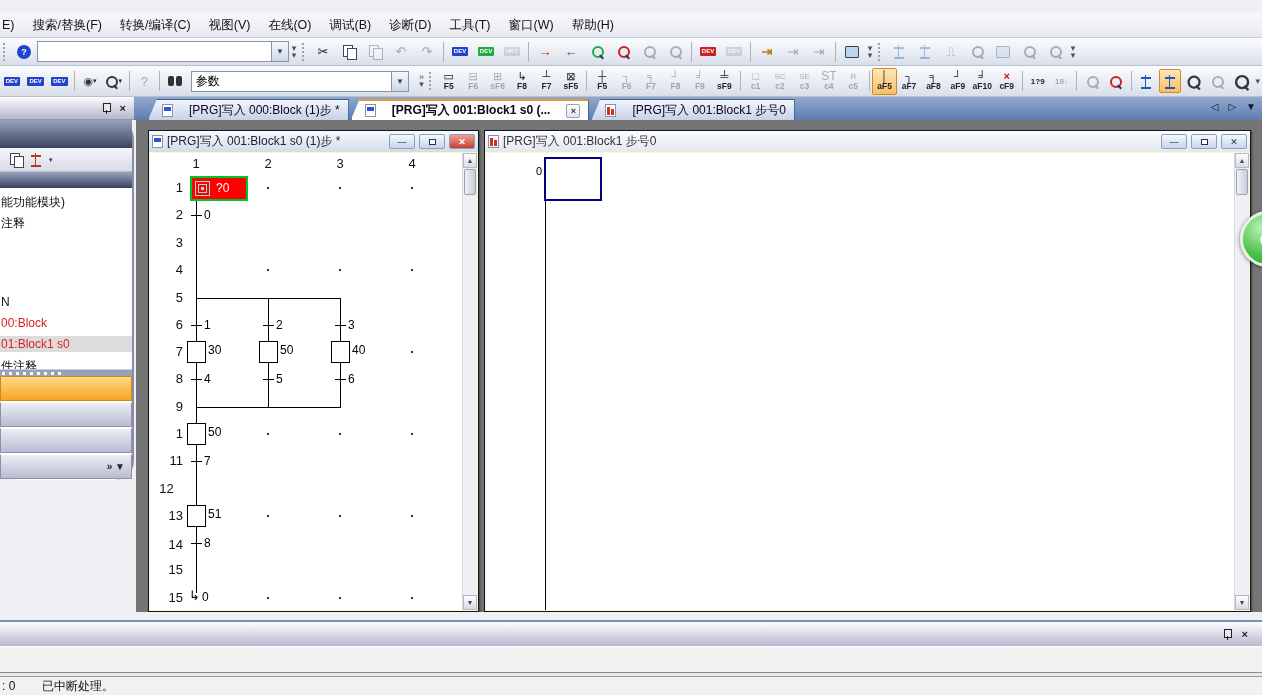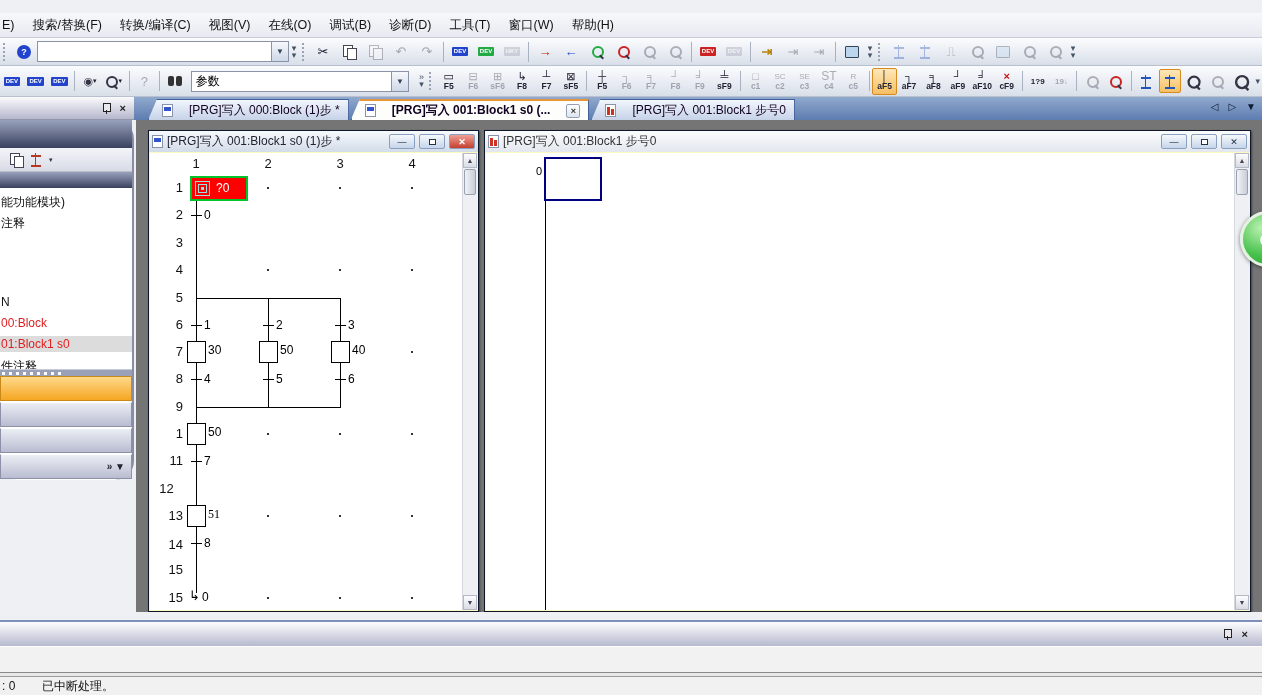--- a/index.html
+++ b/index.html
@@ -566,21 +566,21 @@
 
             <div class="sfc-box" style="left:37px; top:188px;"></div>
             <div class="sfc-lbl" style="left:58px; top:190px;">30</div>
             <div class="sfc-box" style="left:109px; top:188px;"></div>
             <div class="sfc-lbl" style="left:130px; top:190px;">50</div>
             <div class="sfc-box" style="left:181px; top:188px;"></div>
             <div class="sfc-lbl" style="left:202px; top:190px;">40</div>
             <div class="sfc-box" style="left:37px; top:270px;"></div>
             <div class="sfc-lbl" style="left:58px; top:272px;">50</div>
             <div class="sfc-box" style="left:37px; top:352px;"></div>
-            <div class="sfc-lbl" style="left:58px; top:354px;font-family:Liberation Serif, serif;">51</div>
+            <div class="sfc-lbl" style="left:58px; top:354px;">51</div>
 
             <div class="init-sel">
               <span class="init-sym"></span>
               <span class="init-lbl">?0</span>
             </div>
 
             <div class="jump-arrow" style="left:39px; top:436px;">↳</div>
             <div class="sfc-lbl" style="left:52px; top:437px;">0</div>
 
             <div class="sfc-dot" style="left:117px; top:34px;"></div>

